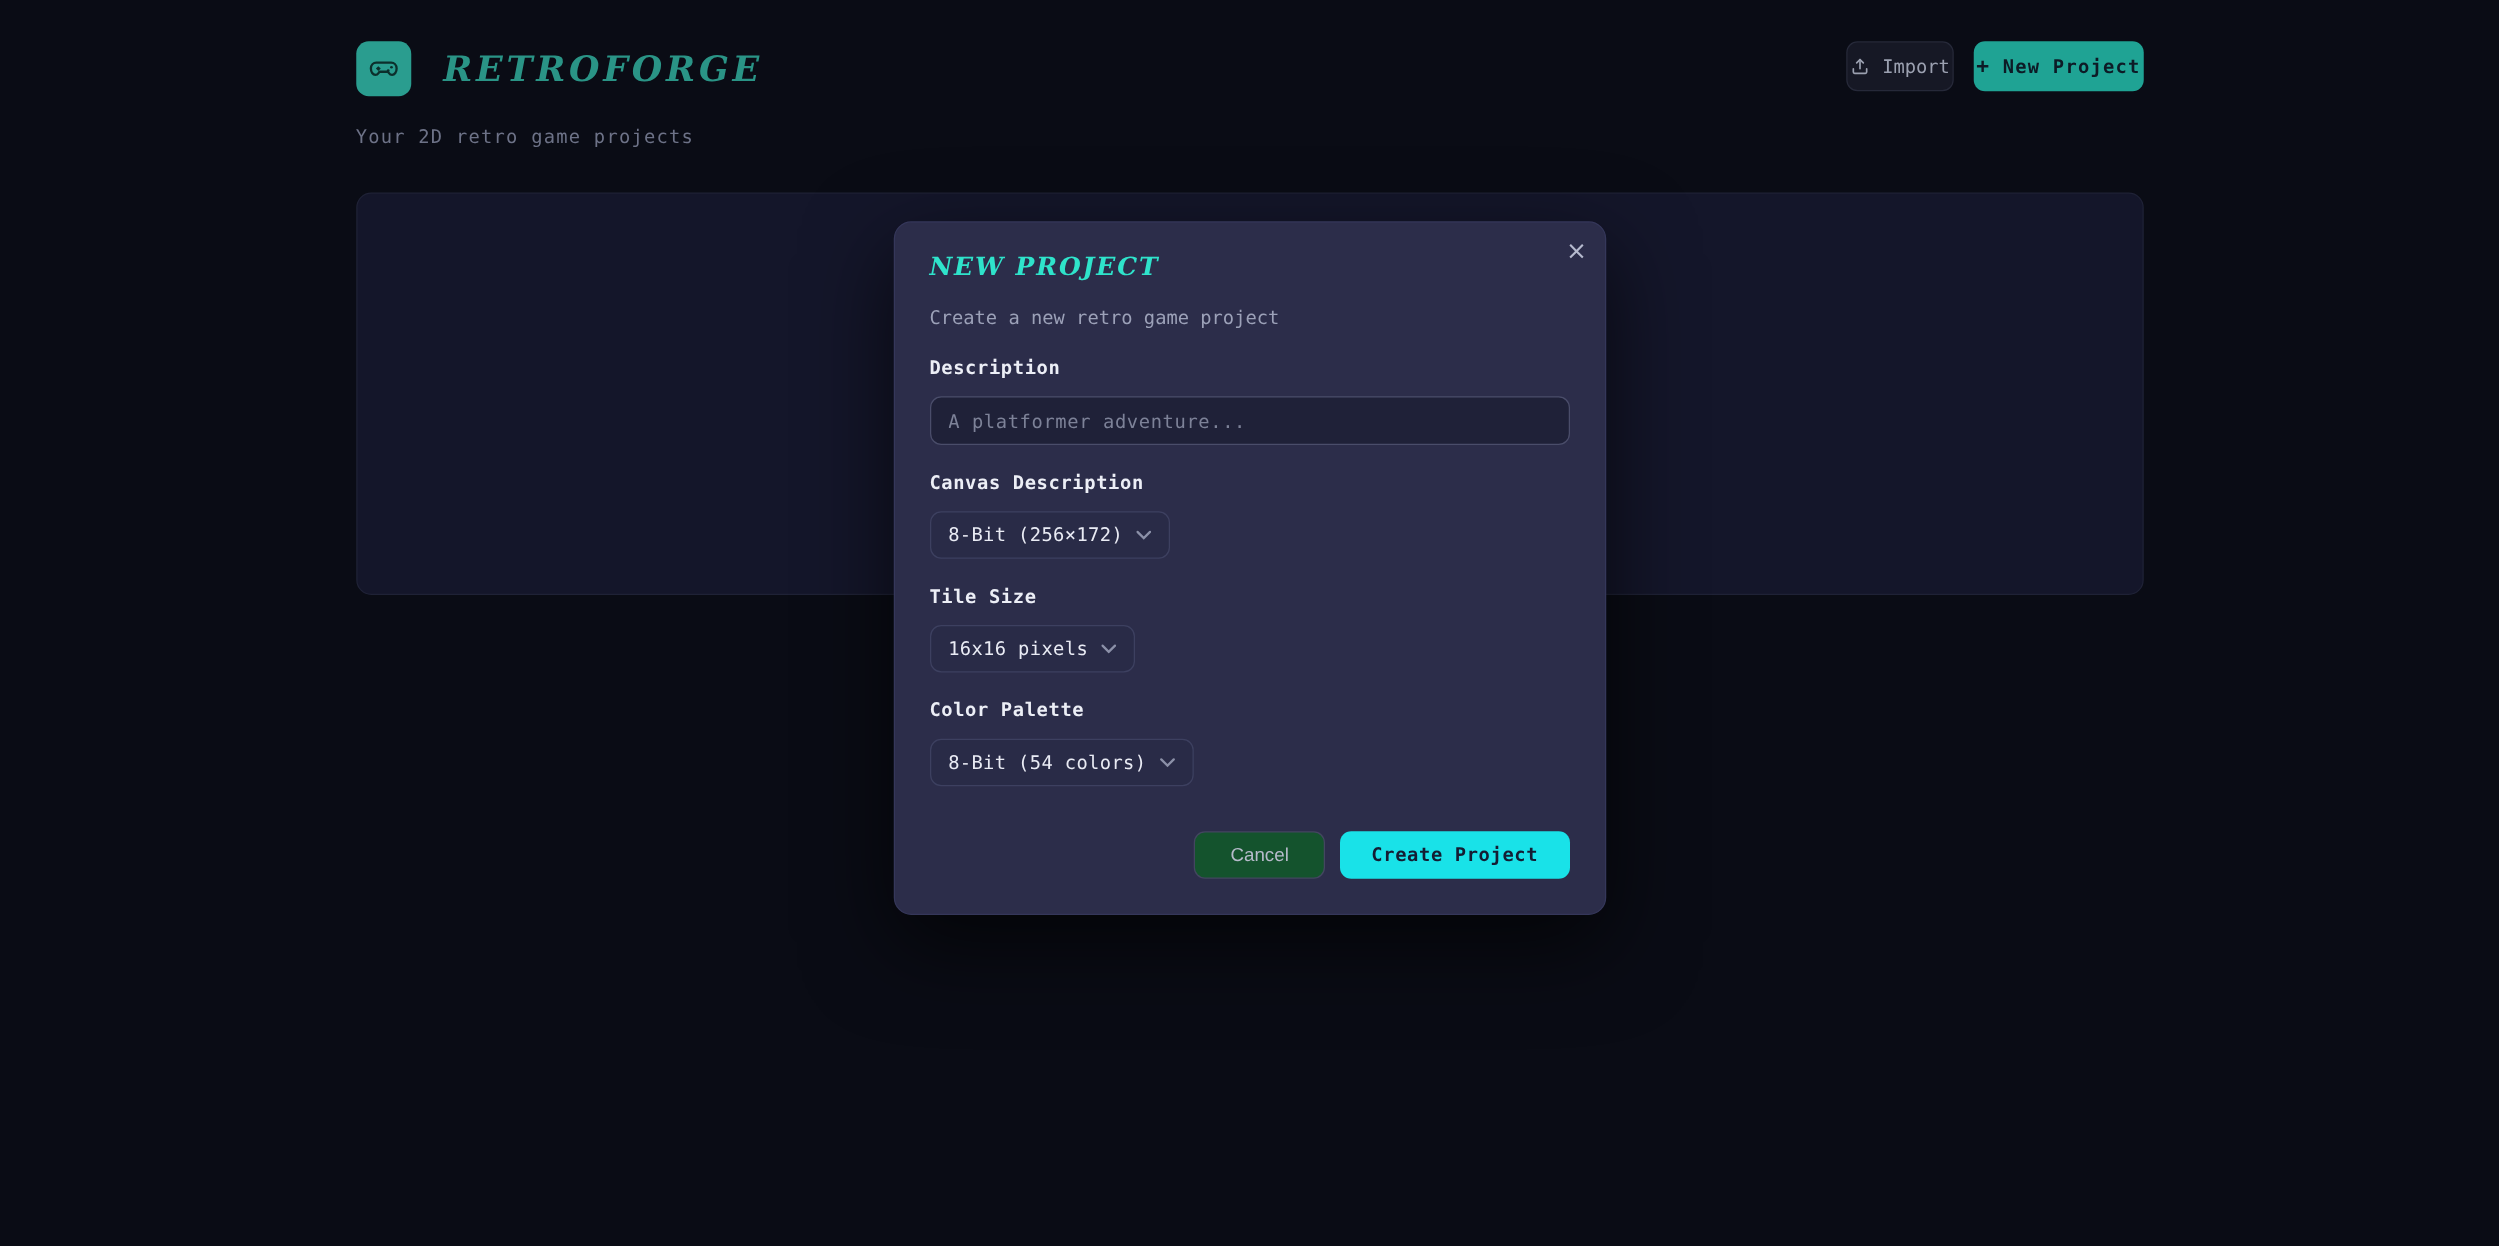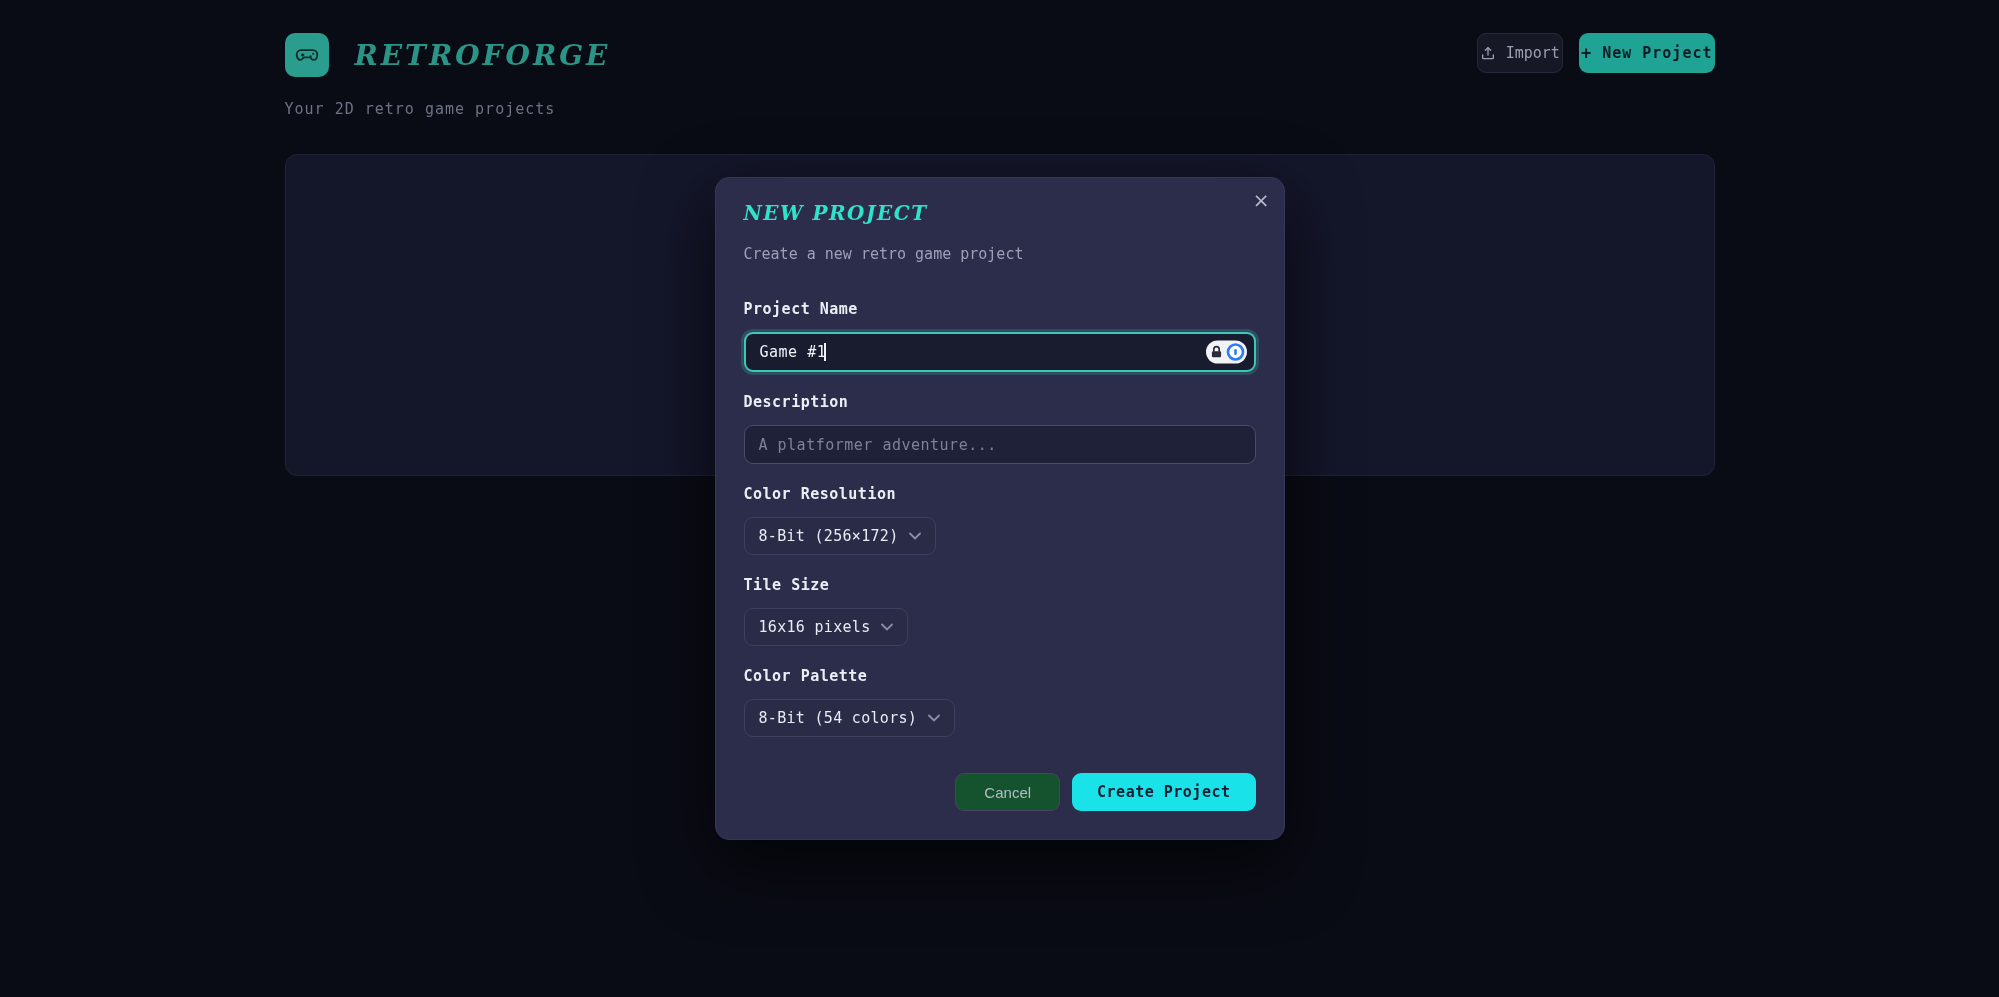--- a/index.html
+++ b/index.html
@@ -162,49 +162,28 @@
 </div>
 
 <div class="backdrop"></div>
 
 <div class="modal">
   <button class="modal-close">×</button>
 
   <h2 class="modal-title">NEW PROJECT</h2>
   <p class="modal-subtitle">Create a new retro game project</p>
 
-  <div class="form-group first">
-    <label class="field-label">Project Name</label>
-    <div class="input-wrap">
-      <input class="text-input focused" type="text" value="Game #1" style="">
-      <div class="fake-caret"></div>
-      <div class="pw-badge">
-        <span style="display:flex">
-          <svg width="17" height="17" viewBox="0 0 24 24" fill="none" stroke="#2b2b3b" stroke-width="2.4" stroke-linecap="round">
-            <rect x="5.5" y="11" width="13" height="8.5" rx="1.8" fill="#2b2b3b" stroke="none"></rect>
-            <path d="M8.2 11V8.2a3.8 3.8 0 0 1 7.6 0V11"></path>
-          </svg>
-        </span>
-        <span style="display:flex">
-          <svg width="19" height="19" viewBox="0 0 24 24">
-            <circle cx="12" cy="12" r="9.5" fill="#ffffff" stroke="#2f7df6" stroke-width="3.4"></circle>
-            <rect x="10.4" y="8.2" width="3.2" height="7.6" rx="1.5" fill="#2f7df6"></rect>
-          </svg>
-        </span>
-      </div>
-    </div>
-  </div>
 
   <div class="form-group">
     <label class="field-label">Description</label>
     <input class="text-input" type="text" placeholder="A platformer adventure..." style="">
   </div>
 
   <div class="form-group">
-    <label class="field-label">Color Resolution</label>
+    <label class="field-label">Canvas Description</label>
     <div class="select">
       <span>8-Bit (256×172)</span>
       <span class="chevron">
         <svg width="12" height="8" viewBox="0 0 12 8" fill="none" stroke="#8b90a8" stroke-width="1.8" stroke-linecap="round">
             <path d="M1 1.5 L6 6.5 L11 1.5"></path>
           </svg>
       </span>
     </div>
   </div>
 

